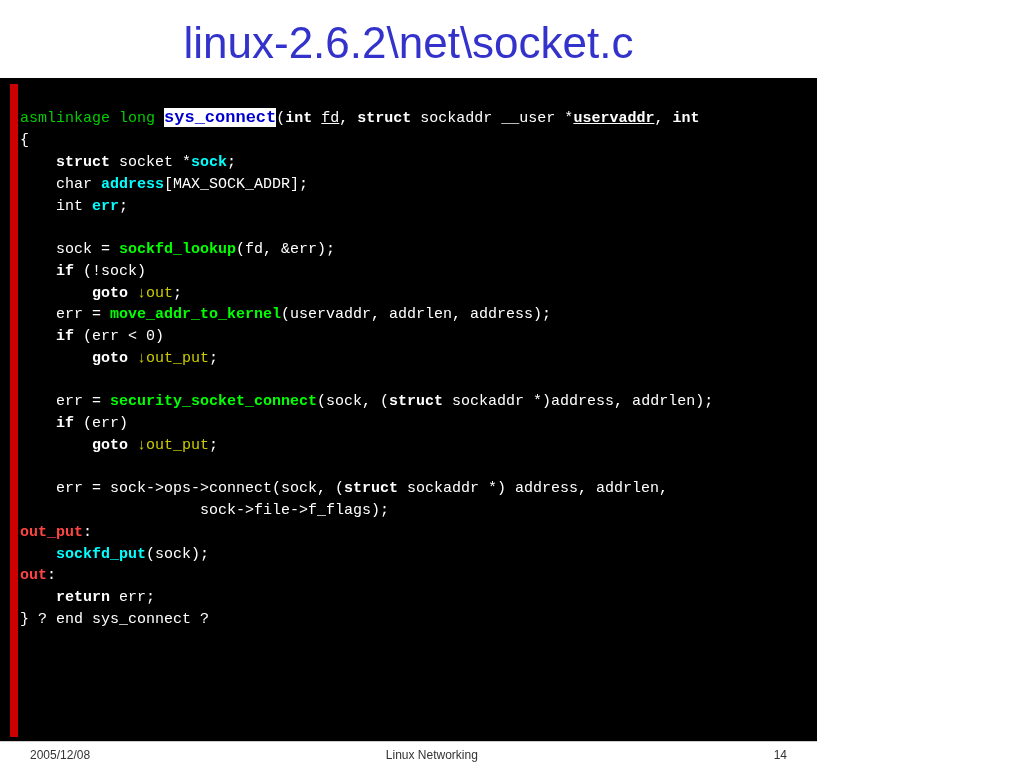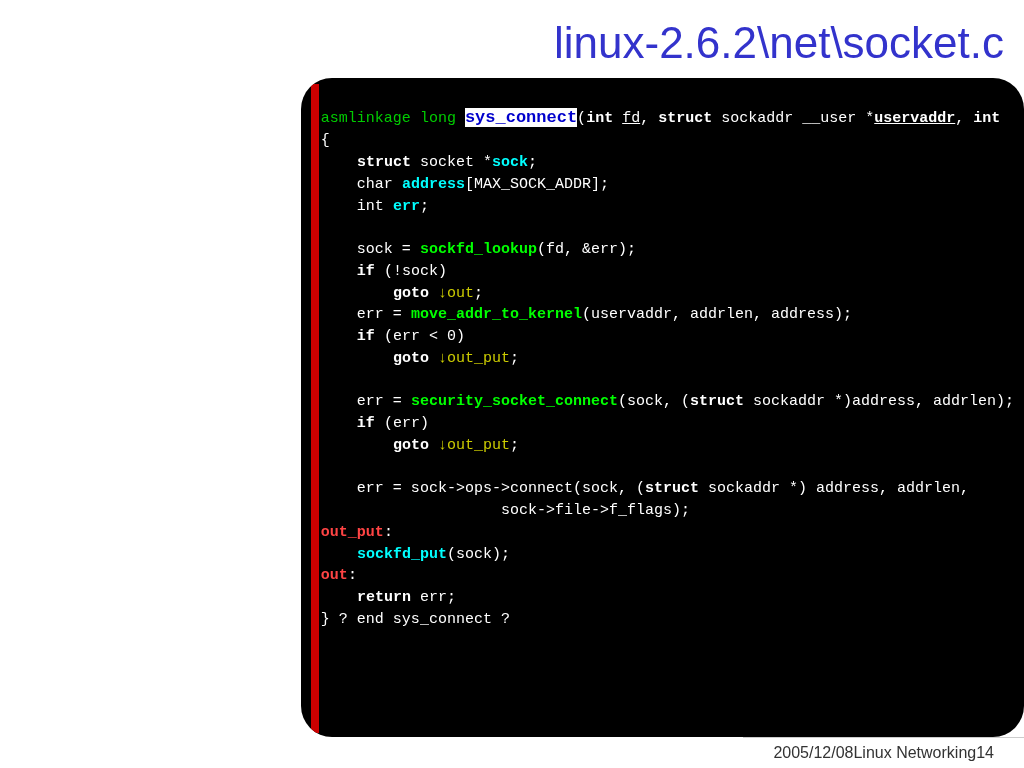--- a/index.html
+++ b/index.html
@@ -5,26 +5,25 @@
     * { margin: 0; padding: 0; box-sizing: border-box; }
     body {
       width: 1024px;
       height: 768px;
       background: #ffffff;
       font-family: Arial, sans-serif;
       overflow: hidden;
     }
 
     #slide {
-      width: 1024px;
+      width: 817px;
       height: 768px;
       display: flex;
       flex-direction: column;
       background: #ffffff;
-      align-items: flex-end;
     }
 
     #title-area {
       text-align: center;
       padding: 18px 20px 10px 20px;
       flex-shrink: 0;
     }
 
     #title-text {
       font-size: 44px;
@@ -32,21 +31,20 @@
       font-family: Arial, sans-serif;
       font-weight: normal;
     }
 
     #code-area {
       background: #000000;
       flex: 1;
       padding: 6px 10px 4px 10px;
       overflow: hidden;
       position: relative;
-      border-radius: 31px;
     }
 
     .code-block {
       font-family: 'Courier New', Courier, monospace;
       font-size: 15px;
       line-height: 1.45;
       white-space: pre;
     }
 
     
@@ -72,21 +70,21 @@
       display: flex;
       justify-content: space-between;
       align-items: center;
       padding: 6px 30px;
       border-top: 1px solid #cccccc;
       flex-shrink: 0;
       background: #ffffff;
     }
 
     .footer-text {
-      font-size: 16px;
+      font-size: 12px;
       color: #333333;
       font-family: Arial, sans-serif;
     }
 
     .red-marker {
       position: absolute;
       left: 0;
       top: 0;
       width: 8px;
       height: 100%;

